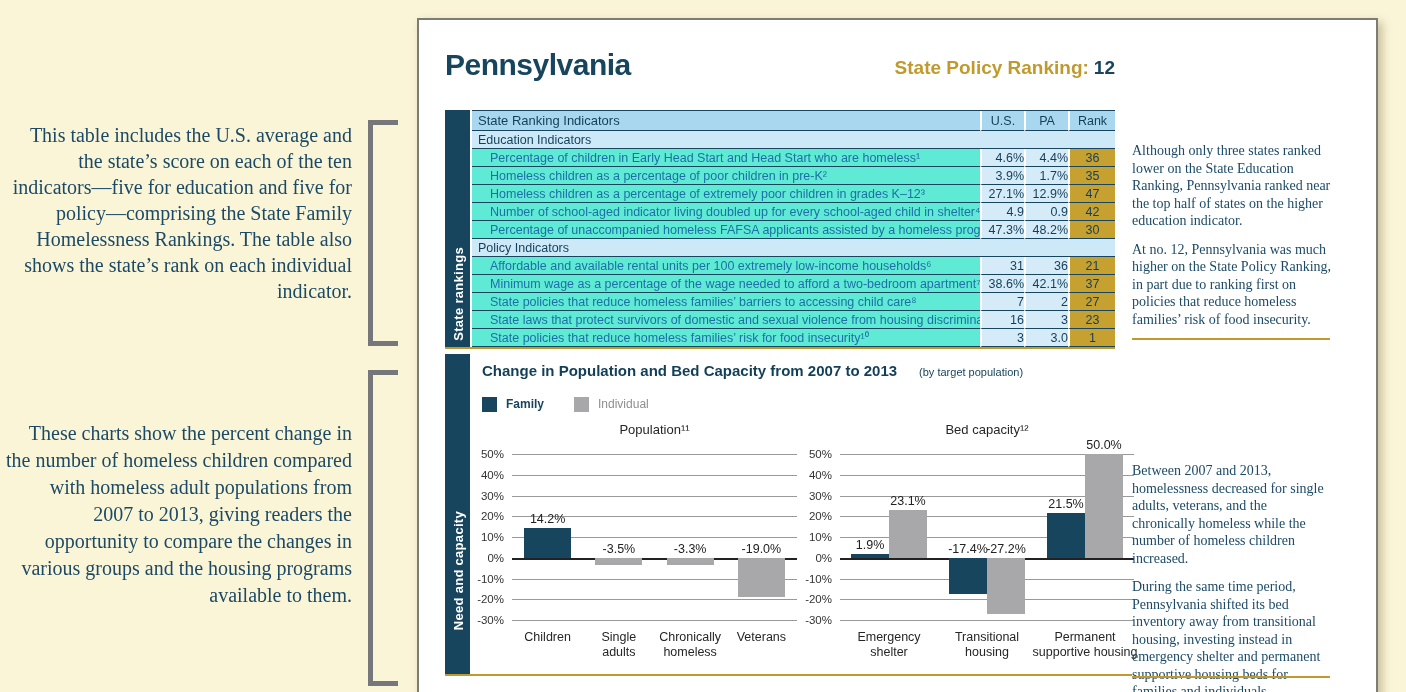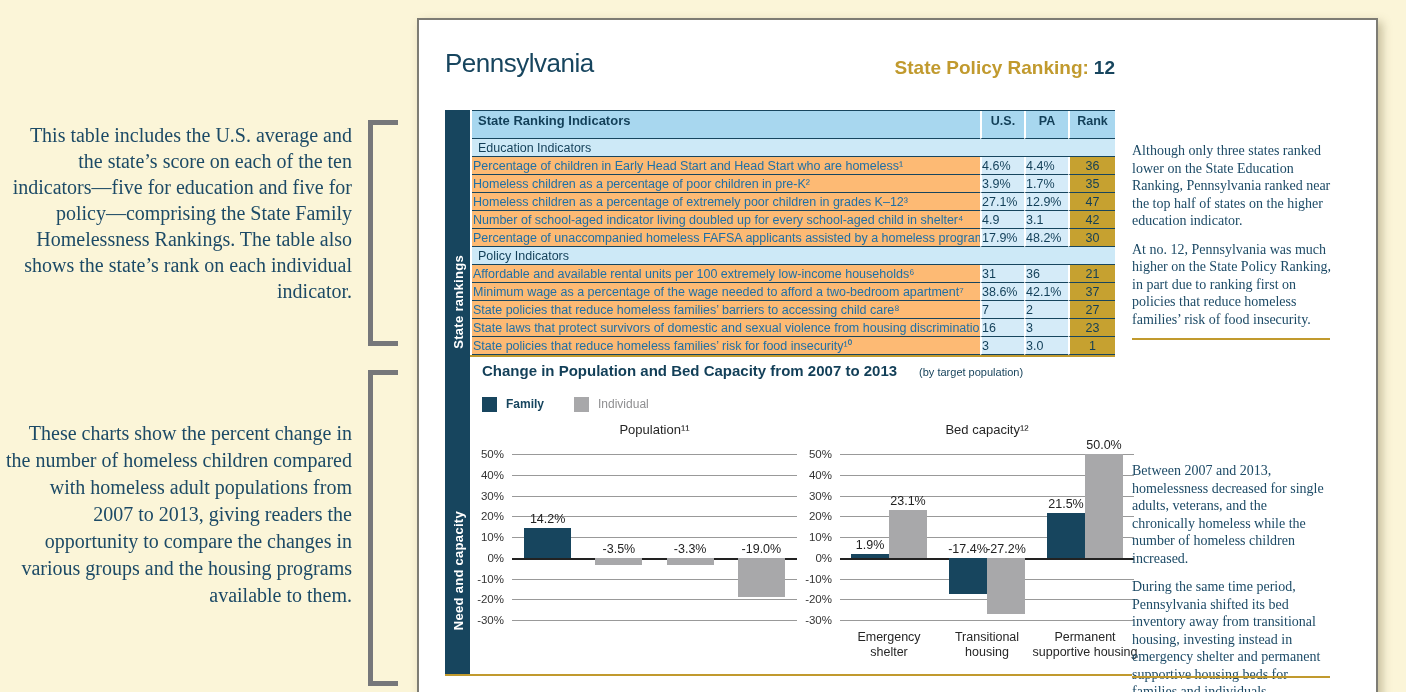--- a/index.html
+++ b/index.html
@@ -12,47 +12,47 @@
   #note-table  { left:6px;  top:122px; width:346px; }
   #note-charts { left:6px;  top:420px; width:346px; line-height:27px; }
   .bracket { position:absolute; width:30px; border:5px solid #76777A; border-right:none; }
   #bracket-table  { left:368px; top:120px; height:226px; }
   #bracket-charts { left:368px; top:370px; height:316px; }
 
   
   .panel { position:absolute; left:417px; top:18px; width:961px; height:700px;
            background:#fff; border:2px solid #7D7C74; box-shadow:4px 4px 9px rgba(130,120,80,.45); }
 
-  .state-title { position:absolute; left:26px; top:28px; font-size:26px; font-weight:400;
+  .state-title { position:absolute; left:26px; top:28px; font-size:30px; font-weight:700;
                  color:#17455E; letter-spacing:-.5px; }
   .rankings { position:absolute; left:300px; top:35px; width:396px; text-align:right;
               font-size:19px; font-weight:bold; line-height:26px; }
   .rankings .lbl { color:#C19A2E; }
   .rankings .val { color:#17455E; margin-left:5px; }
 
   
   .strip { position:relative; width:25px; background:#17455E; flex:0 0 25px; }
   .strip span { position:absolute; left:50%; transform:translateX(-50%) rotate(180deg);
                 writing-mode:vertical-rl; color:#fff; font-weight:bold; font-size:13px;
                 letter-spacing:.3px; white-space:nowrap; }
   #strip-table span  { bottom:6px; }
   #strip-charts span { bottom:44px; }
 
   
   .table-wrap { position:absolute; left:26px; top:90px; width:670px; display:flex; gap:2px;
                 border-bottom:2px solid #C19A2E; }
   .rtable { flex:1; display:grid; grid-template-columns:1fr 44px 44px 47px;
             border-top:1px solid #17455E; font-size:12.5px; }
   .cell { border-bottom:1px solid #17455E; height:18px; line-height:18px; overflow:hidden; }
-  .hcell { height:28px; line-height:20px; font-weight:bold; color:#123F58; background:#A8D7EF; }
+  .hcell { height:20px; line-height:20px; font-weight:normal; color:#123F58; background:#A8D7EF; }
   .hlabel { padding-left:6px; font-size:13px; }
   .hval { text-align:center; border-left:2px solid #fff; }
   .section-cell { grid-column:1 / -1; background:#CDE9F7; color:#123F58; padding-left:6px; }
-  .label-cell { background:#fdba74; color:#1E6FA6; padding-left:1px; white-space:nowrap; }
-  .val-cell  { background:#D5EBF8; color:#123F58; text-align:left; padding-right:24px; border-left:2px solid #fff; }
+  .label-cell { background:#5eead4; color:#1E6FA6; padding-left:18px; white-space:nowrap; }
+  .val-cell  { background:#D5EBF8; color:#123F58; text-align:right; padding-right:0; border-left:2px solid #fff; }
   .rank-cell { background:#C6A130; color:#123F58; text-align:center; border-left:2px solid #fff; }
 
   
   .charts-section { position:absolute; left:26px; top:334px; width:687px; height:322px;
                     display:flex; gap:2px; border-bottom:2px solid #C19A2E; }
   .charts-content { flex:1; position:relative; }
   .charts-title { padding:8px 0 0 10px; color:#123F58; }
   .charts-title .t1 { font-size:15px; font-weight:bold; }
   .charts-title .t2 { font-size:11px; margin-left:22px; }
   .legend { display:flex; align-items:center; margin:16px 0 0 10px; height:16px; }
@@ -123,24 +123,24 @@
         <div class="cell label-cell">Homeless children as a percentage of poor children in pre-K²</div>
         <div class="cell val-cell">3.9%</div>
         <div class="cell val-cell">1.7%</div>
         <div class="cell rank-cell">35</div>
         <div class="cell label-cell">Homeless children as a percentage of extremely poor children in grades K–12³</div>
         <div class="cell val-cell">27.1%</div>
         <div class="cell val-cell">12.9%</div>
         <div class="cell rank-cell">47</div>
         <div class="cell label-cell">Number of school-aged indicator living doubled up for every school-aged child in shelter⁴</div>
         <div class="cell val-cell">4.9</div>
-        <div class="cell val-cell">3.1</div>
+        <div class="cell val-cell">0.9</div>
         <div class="cell rank-cell">42</div>
         <div class="cell label-cell">Percentage of unaccompanied homeless FAFSA applicants assisted by a homeless program⁵</div>
-        <div class="cell val-cell">17.9%</div>
+        <div class="cell val-cell">47.3%</div>
         <div class="cell val-cell">48.2%</div>
         <div class="cell rank-cell">30</div>
         <div class="cell section-cell">Policy Indicators</div>
         <div class="cell label-cell">Affordable and available rental units per 100 extremely low-income households⁶</div>
         <div class="cell val-cell">31</div>
         <div class="cell val-cell">36</div>
         <div class="cell rank-cell">21</div>
         <div class="cell label-cell">Minimum wage as a percentage of the wage needed to afford a two-bedroom apartment⁷</div>
         <div class="cell val-cell">38.6%</div>
         <div class="cell val-cell">42.1%</div>
@@ -202,20 +202,26 @@
                 <div class="bar family" style="left: 12.125px; width: 47px; top: 78.285px; height: 29.465px;"></div>
                 <div class="bar-label" style="left: 0.625px; top: 62.285px;">14.2%</div>
                 <div class="bar individual" style="left: 83.375px; width: 47px; top: 107.75px; height: 7.2625px;"></div>
                 <div class="bar-label" style="left: 71.875px; top: 91.75px;">-3.5%</div>
                 <div class="bar individual" style="left: 154.625px; width: 47px; top: 107.75px; height: 6.8475px;"></div>
                 <div class="bar-label" style="left: 143.125px; top: 91.75px;">-3.3%</div>
                 <div class="bar individual" style="left: 225.875px; width: 47px; top: 107.75px; height: 39.425px;"></div>
                 <div class="bar-label" style="left: 214.375px; top: 91.75px;">-19.0%</div>
               </div>
             </div>
+            <div class="xlabels" style="margin-left: 40px;">
+              <div class="xlabel" style="left: -5.375px; width: 82px;">Children</div>
+              <div class="xlabel" style="left: 65.875px; width: 82px;">Single<br>adults</div>
+              <div class="xlabel" style="left: 137.125px; width: 82px;">Chronically<br>homeless</div>
+              <div class="xlabel" style="left: 208.375px; width: 82px;">Veterans</div>
+            </div>
           </div>
           <div class="chart" style="width: 334px;">
             <div class="chart-subtitle" style="margin-left: 40px;">Bed capacity¹²</div>
             <div class="chart-body">
               <div class="yaxis" style="width: 40px;">
                 <div class="ytick" style="top: -3px;">50%</div>
                 <div class="ytick" style="top: 17.75px;">40%</div>
                 <div class="ytick" style="top: 38.5px;">30%</div>
                 <div class="ytick" style="top: 59.25px;">20%</div>
                 <div class="ytick" style="top: 80px;">10%</div>

